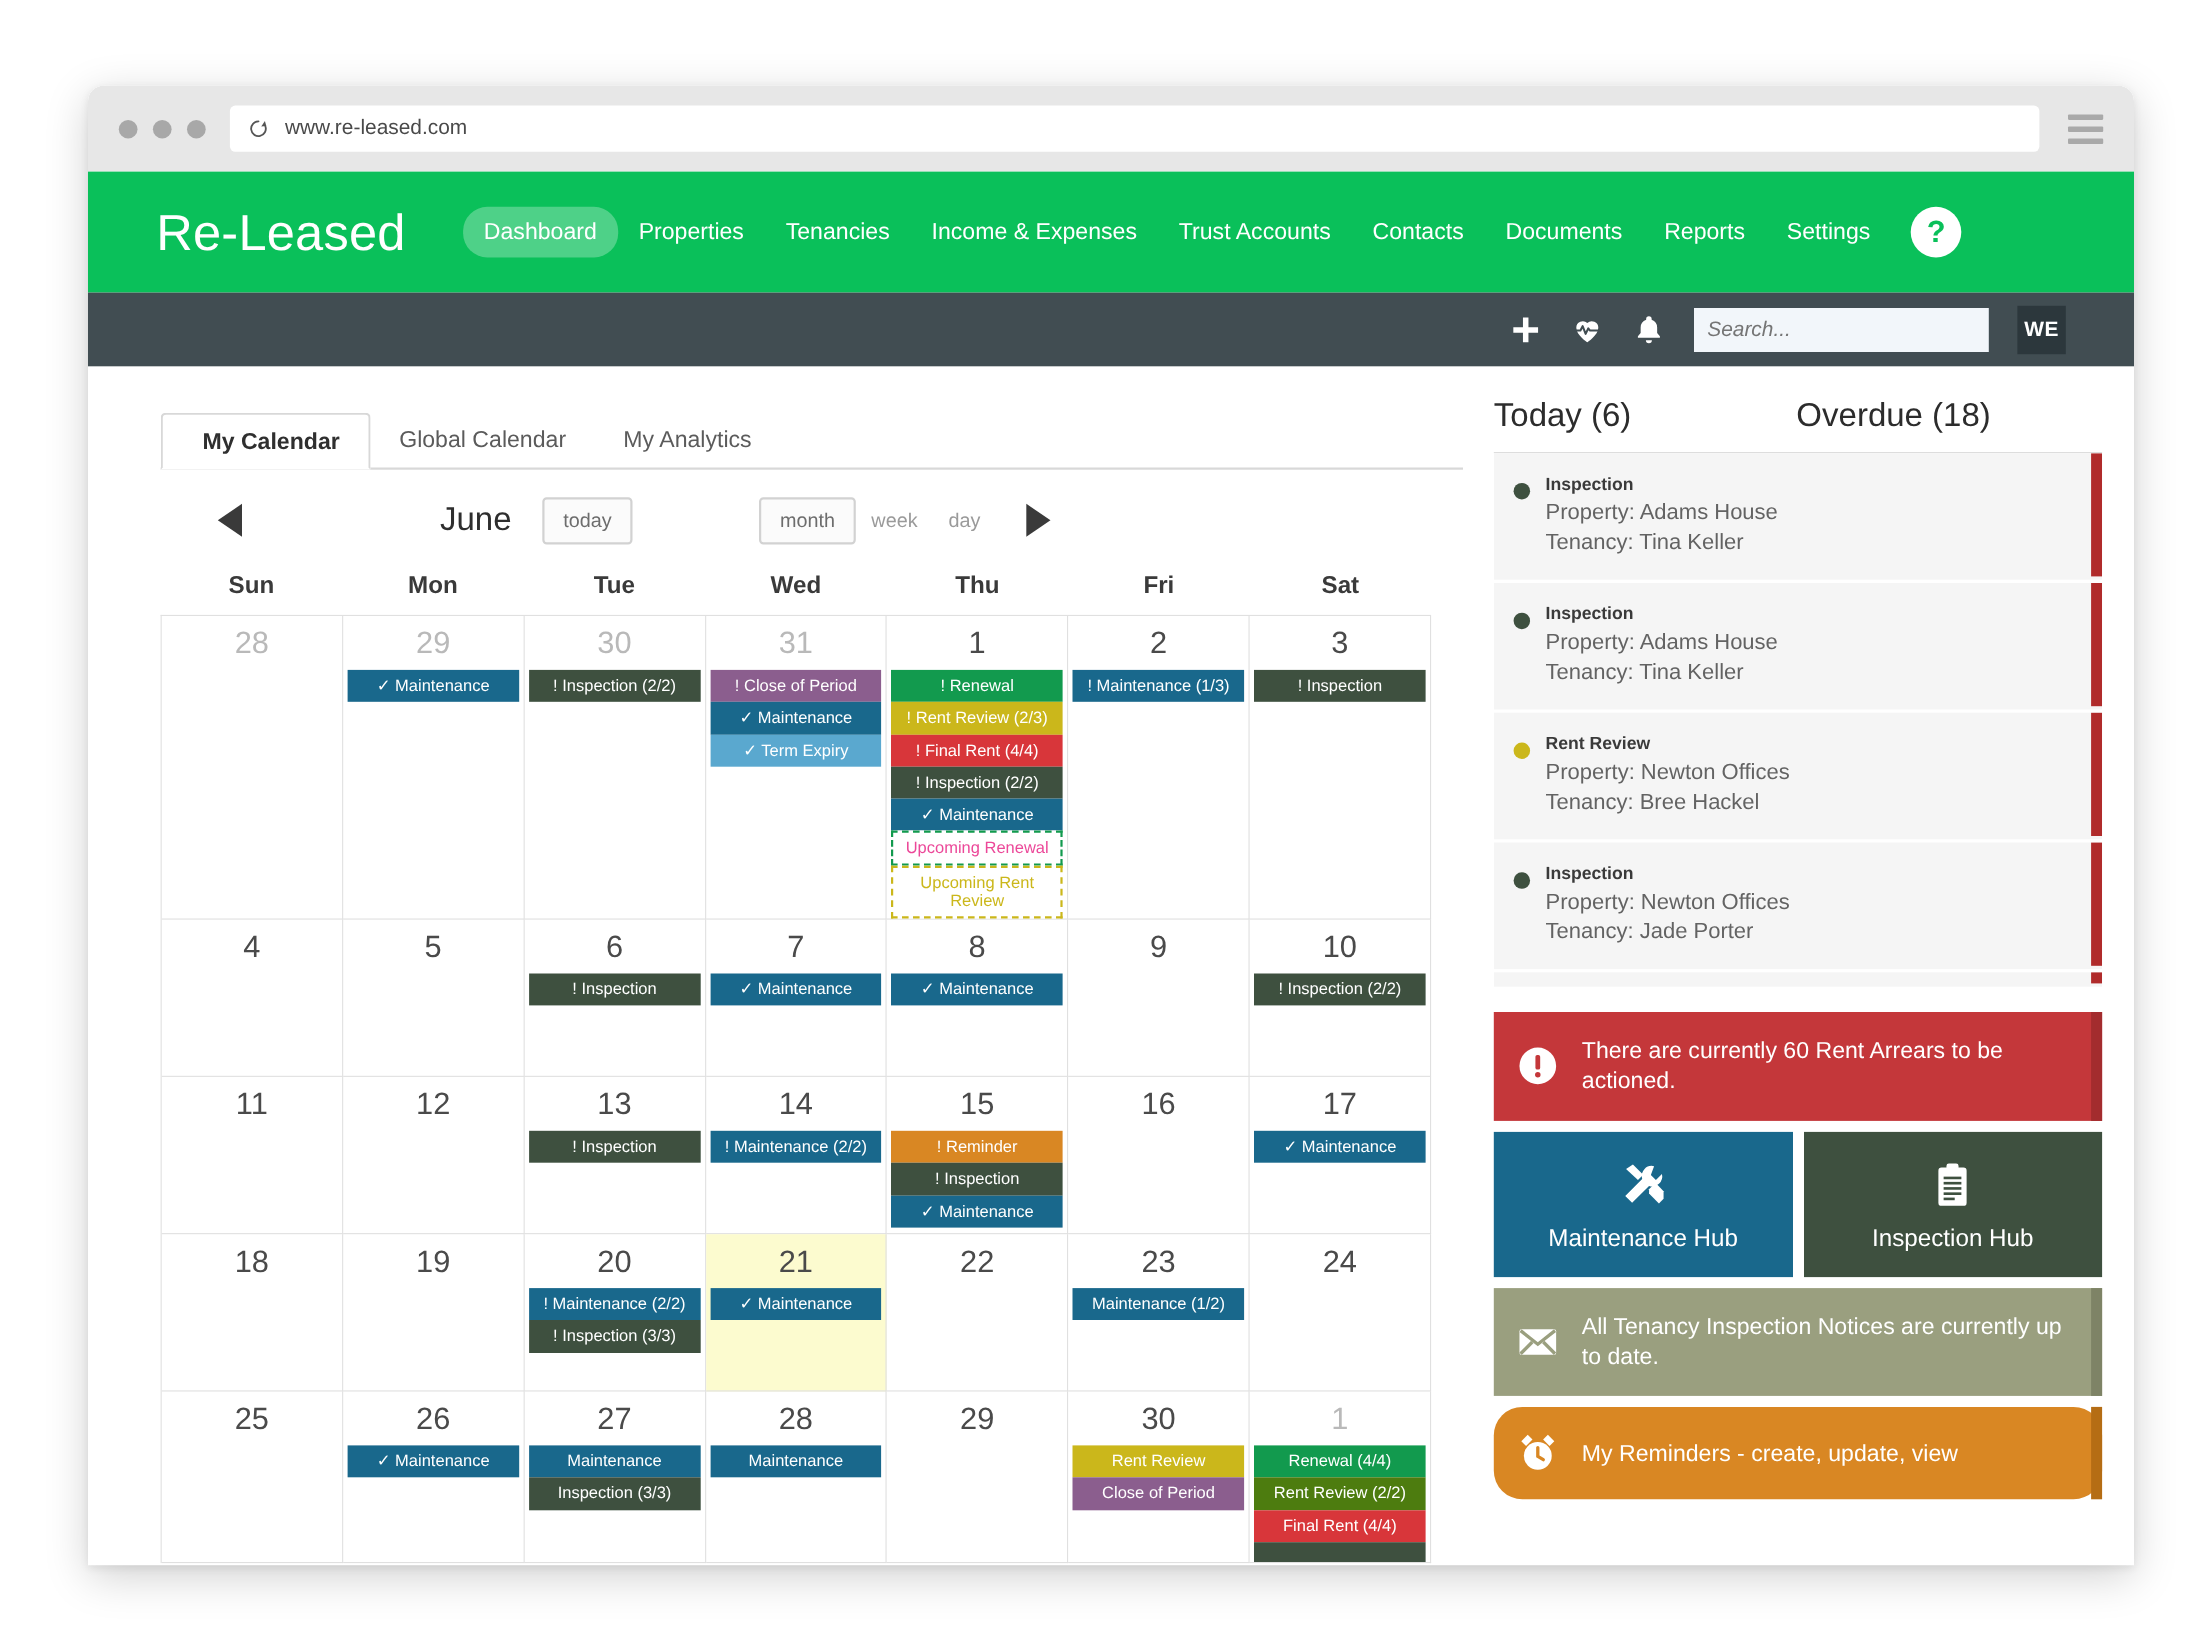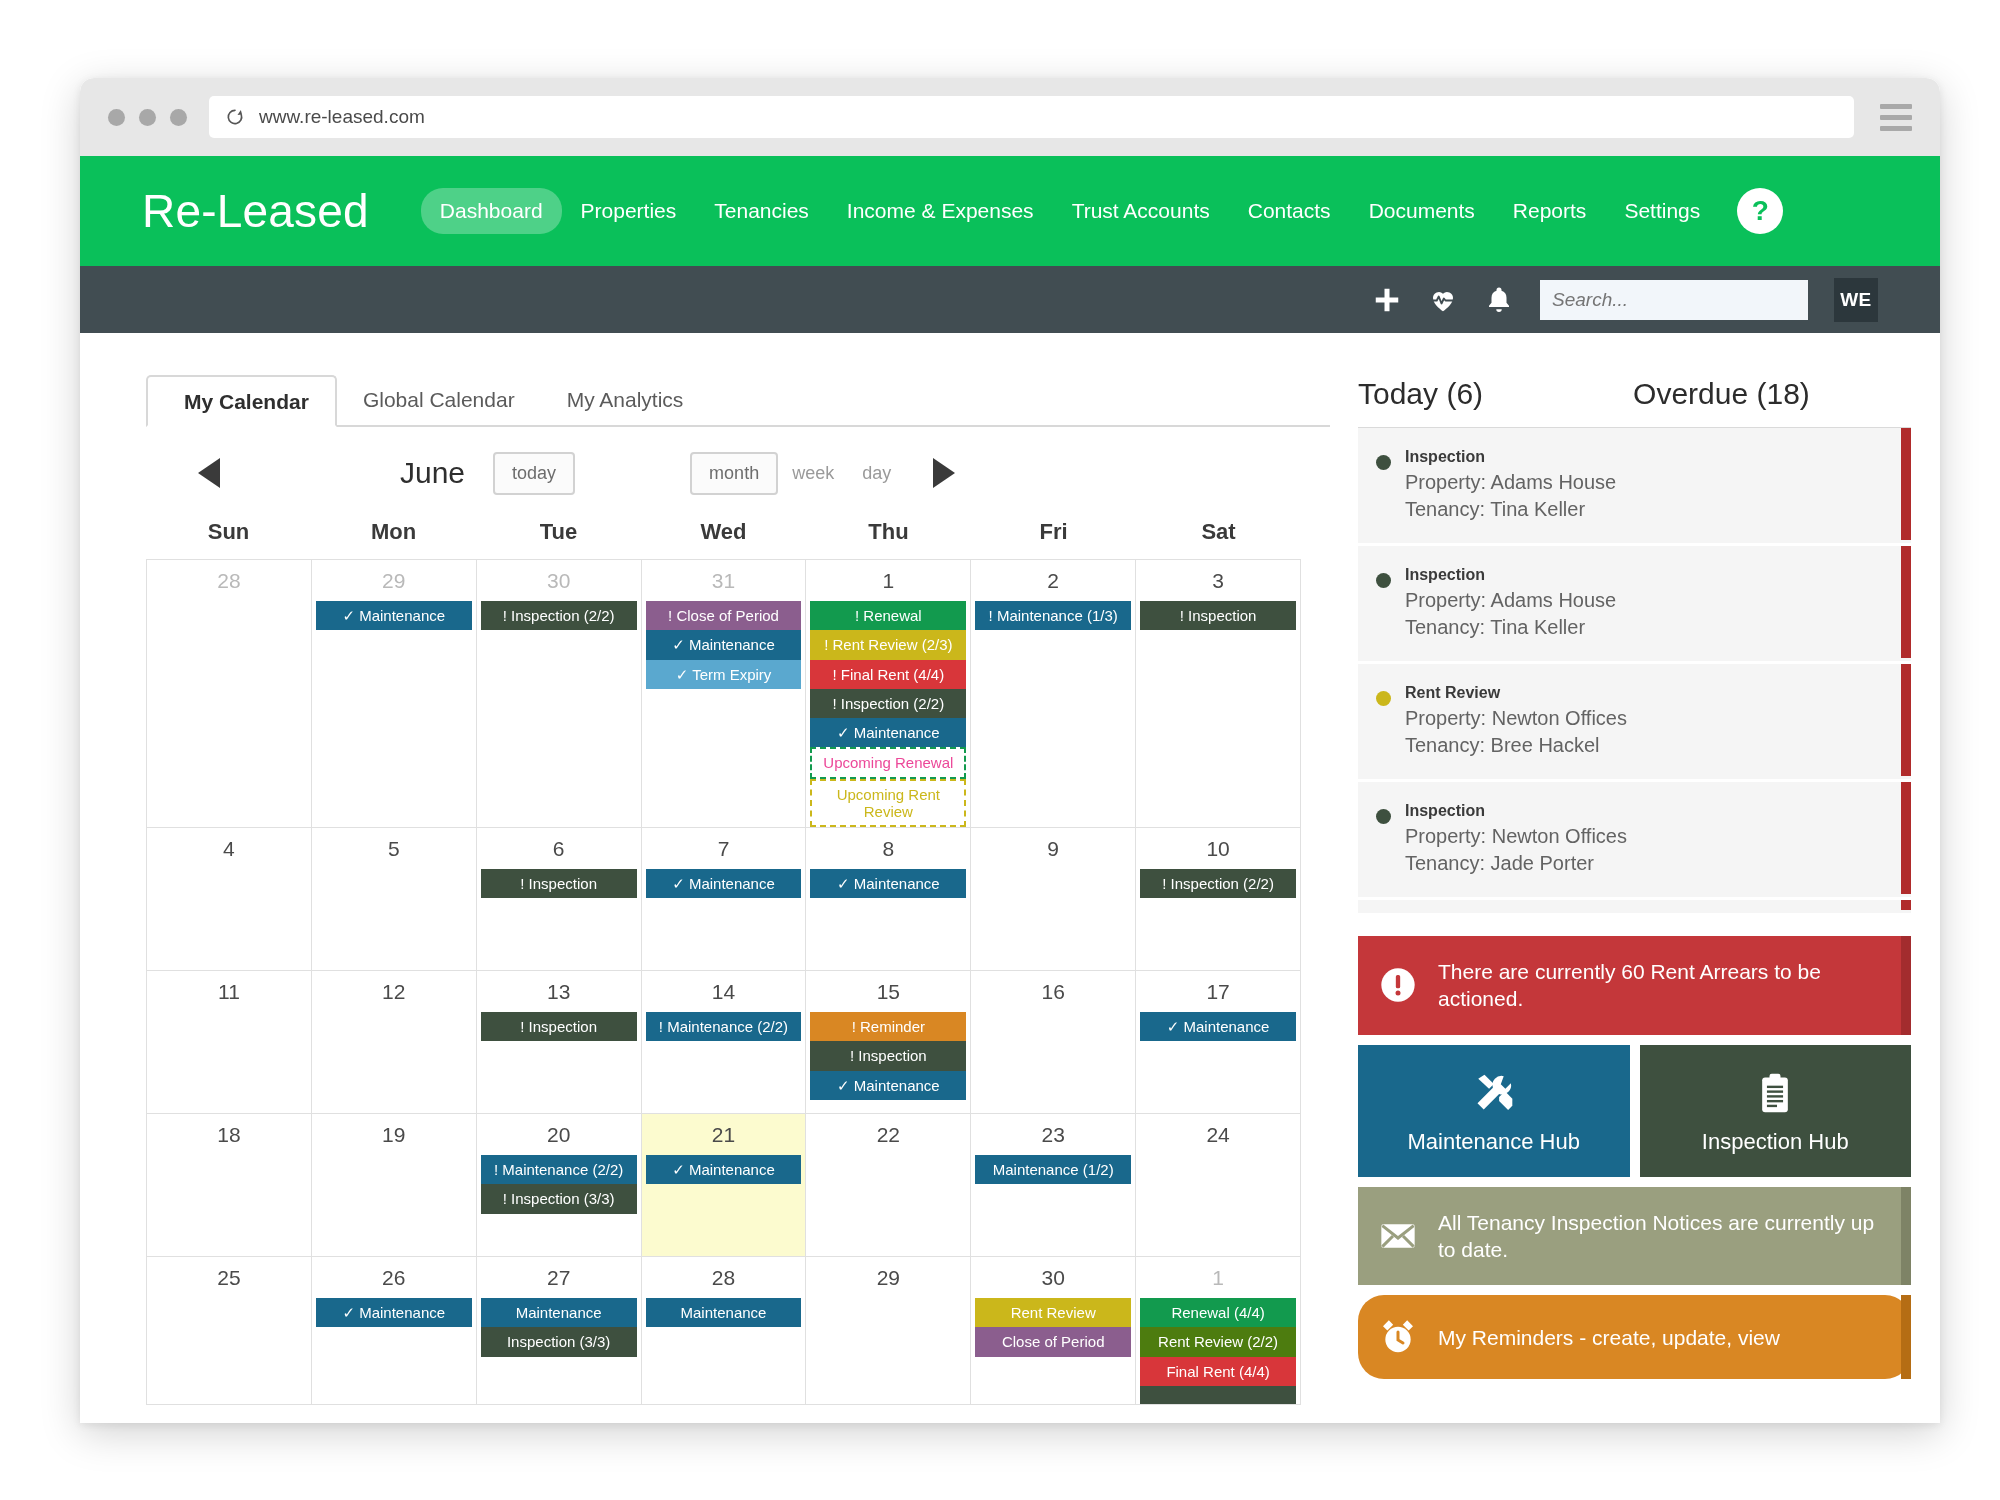--- a/index.html
+++ b/index.html
@@ -113,21 +113,21 @@
     width: 44px; height: 44px;
     background: #2c373c; color: #ffffff;
     display: flex; align-items: center; justify-content: center;
     font-size: 19px; font-weight: bold; letter-spacing: 0.5px;
     cursor: pointer;
   }
 
   
   #app-body { display: flex; height: calc(100% - 78px - 110px - 67px); }
   #left-pane { width: 1250px; padding: 42px 0 0 66px; }
-  #right-pane { flex: 1; padding: 28px 11px 0 0; margin-top: 16px; }
+  #right-pane { flex: 1; padding: 28px 11px 0 0; }
 
   
   #tabs { display: flex; border-bottom: 2px solid #d8d8d8; height: 52px; }
   .tab {
     padding: 0 26px; height: 52px; line-height: 50px;
     font-size: 21px; color: #5b5b5b; cursor: pointer;
   }
   .tab.active {
     font-weight: bold; color: #2f2f2f;
     background: #ffffff;
@@ -177,21 +177,21 @@
     border-left: 1px solid #e0e0e0;
   }
   .cell {
     border-right: 1px solid #e0e0e0;
     border-bottom: 1px solid #e0e0e0;
     min-height: 143px;
     padding: 0;
   }
   .cell.today { background: #fcfbcf; }
   .daynum {
-    text-align: center; font-size: 21px; color: #4a4a4a;
+    text-align: center; font-size: 28px; color: #4a4a4a;
     padding: 9px 0 8px 0;
   }
   .daynum.other { color: #b9b9b9; }
   .events { padding: 0 4px; }
   .ev {
     font-size: 15px; color: #ffffff;
     text-align: center;
     padding: 6px 2px;
     line-height: 1.15;
     cursor: pointer;

